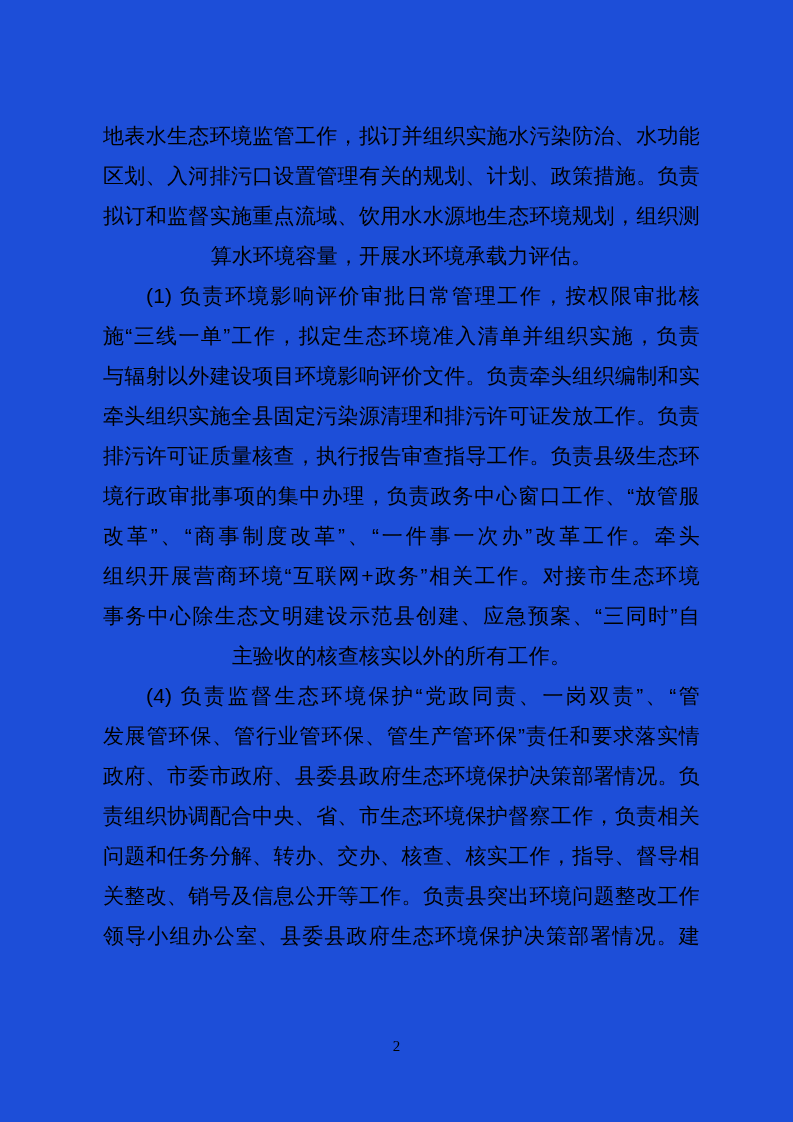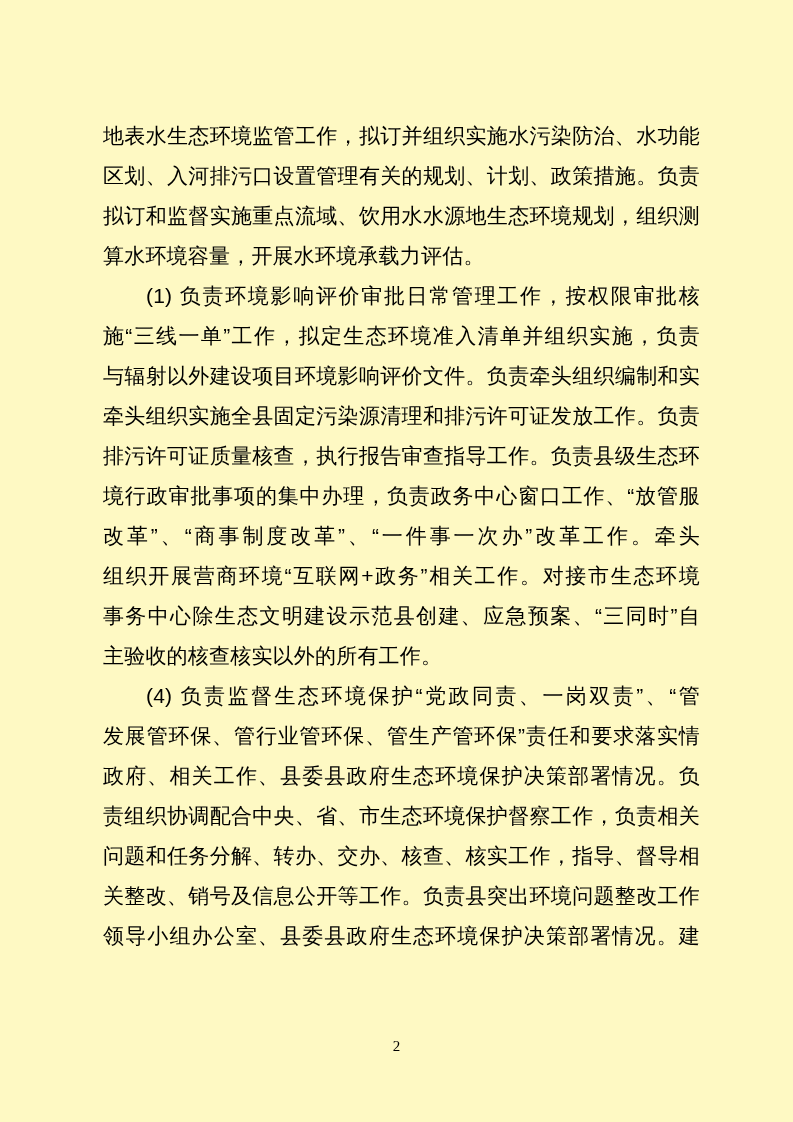--- a/index.html
+++ b/index.html
@@ -12,37 +12,37 @@
     position: relative;
     background: #ffffff;
     overflow: hidden;
     font-family: "Liberation Sans", sans-serif;
   }
   .page {
     position: absolute;
     left: 0; top: 0;
     width: 793px;
     height: 1122px;
-    background: #fef9c3;
+    background: #1d4ed8;
   }
   .text-block {
     position: absolute;
     left: 103px;
     top: 116px;
     width: 597px;
     color: #000000;
   }
   .line {
     height: 40px;
     line-height: 40px;
     font-size: 21px;
     letter-spacing: 0.2px;
     white-space: normal;
     overflow: visible;
-    text-align: left;
+    text-align: center;
   }
   .line.fill {
     text-align: justify;
     text-align-last: justify;
   }
   .line.indent {
     text-indent: 43px;
   }
   .page-number {
     position: absolute;
@@ -70,20 +70,20 @@
       <div class="line fill">与辐射以外建设项目环境影响评价文件。负责牵头组织编制和实</div>
       <div class="line fill">牵头组织实施全县固定污染源清理和排污许可证发放工作。负责</div>
       <div class="line fill">排污许可证质量核查，执行报告审查指导工作。负责县级生态环</div>
       <div class="line fill">境行政审批事项的集中办理，负责政务中心窗口工作、“放管服</div>
       <div class="line fill">改革”、“商事制度改革”、“一件事一次办”改革工作。牵头</div>
       <div class="line fill">组织开展营商环境“互联网+政务”相关工作。对接市生态环境</div>
       <div class="line fill">事务中心除生态文明建设示范县创建、应急预案、“三同时”自</div>
       <div class="line">主验收的核查核实以外的所有工作。</div>
       <div class="line fill indent">(4) 负责监督生态环境保护“党政同责、一岗双责”、“管</div>
       <div class="line fill">发展管环保、管行业管环保、管生产管环保”责任和要求落实情</div>
-      <div class="line fill">政府、相关工作、县委县政府生态环境保护决策部署情况。负</div>
+      <div class="line fill">政府、市委市政府、县委县政府生态环境保护决策部署情况。负</div>
       <div class="line fill">责组织协调配合中央、省、市生态环境保护督察工作，负责相关</div>
       <div class="line fill">问题和任务分解、转办、交办、核查、核实工作，指导、督导相</div>
       <div class="line fill">关整改、销号及信息公开等工作。负责县突出环境问题整改工作</div>
       <div class="line fill">领导小组办公室、县委县政府生态环境保护决策部署情况。建</div>
     </div>
   <div class="page-number">2</div>
 </div>
 
 </body></html>

